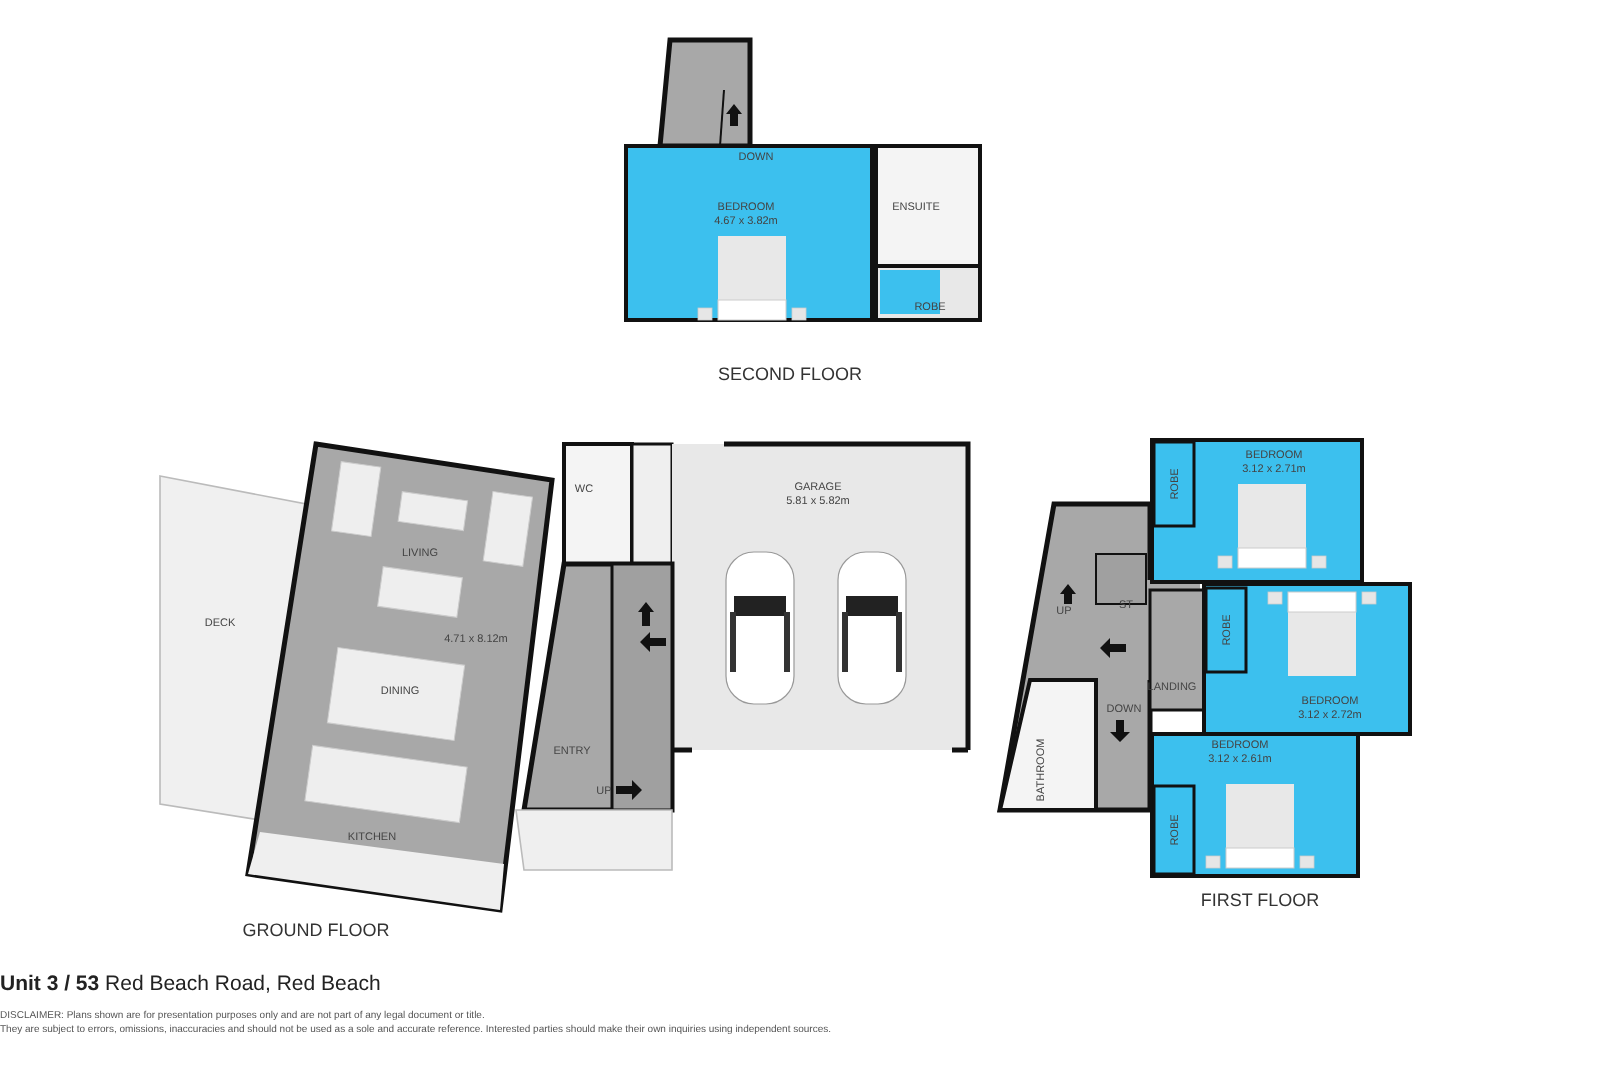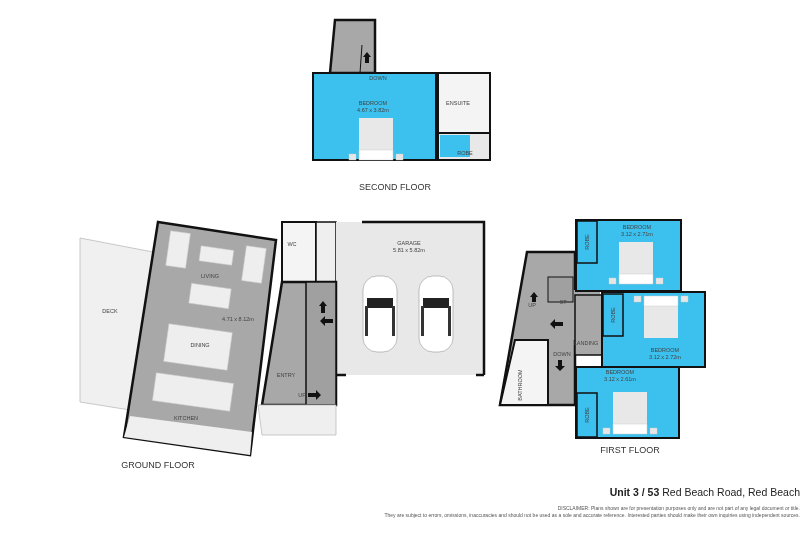--- a/index.html
+++ b/index.html
@@ -1,20 +1,20 @@
 <!DOCTYPE html>
 <html><head>
 <meta charset="utf-8">
 <style>
   html, body { margin:0; padding:0; background:#ffffff; }
   body { width:800px; height:533px; position:relative; overflow:hidden; font-family:"Liberation Sans", sans-serif; }
   svg { position:absolute; left:0; top:0; }
   .lbl { font-family:"Liberation Sans", sans-serif; fill:#444; font-size:5.5px; text-anchor:middle; }
   .floor-title { font-family:"Liberation Sans", sans-serif; fill:#333; font-size:9px; text-anchor:middle; }
-  .footer { position:absolute; left:0; width:800px; text-align:right; color:#222; }
+  .footer { position:absolute; left:0; width:800px; text-align:left; color:#222; }
   .addr { top:486px; font-size:10.5px; }
   .addr b { font-weight:bold; }
   .disc { top:505px; font-size:5px; line-height:6.5px; color:#555; }
 </style>
 </head>
 <body>
 
 <svg width="800" height="533" viewBox="0 0 800 533">
   <defs>
     <g id="car">

